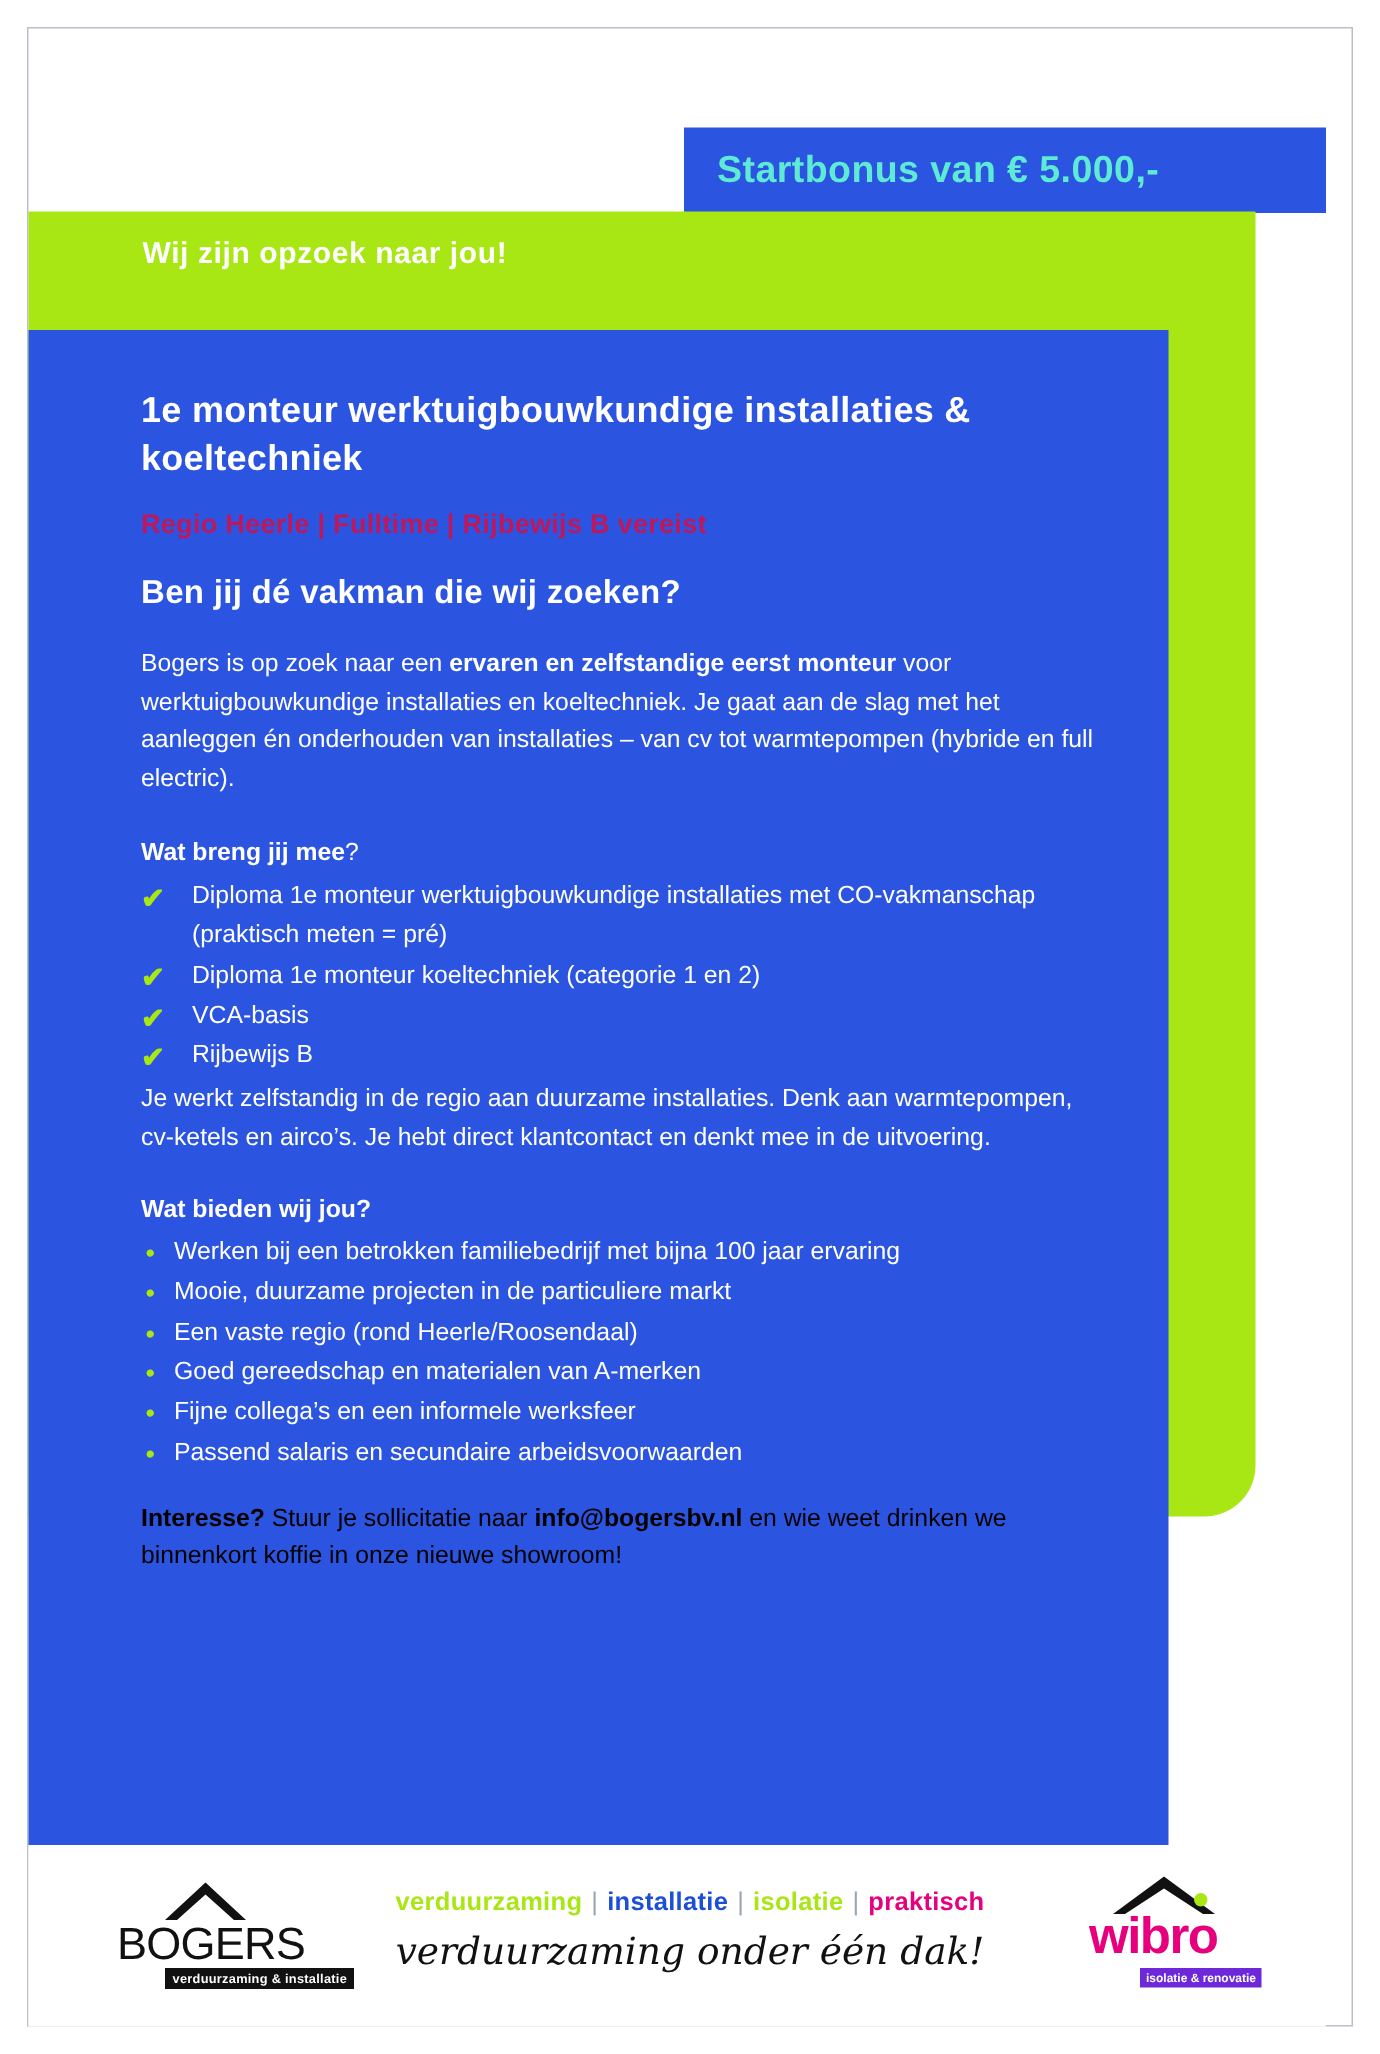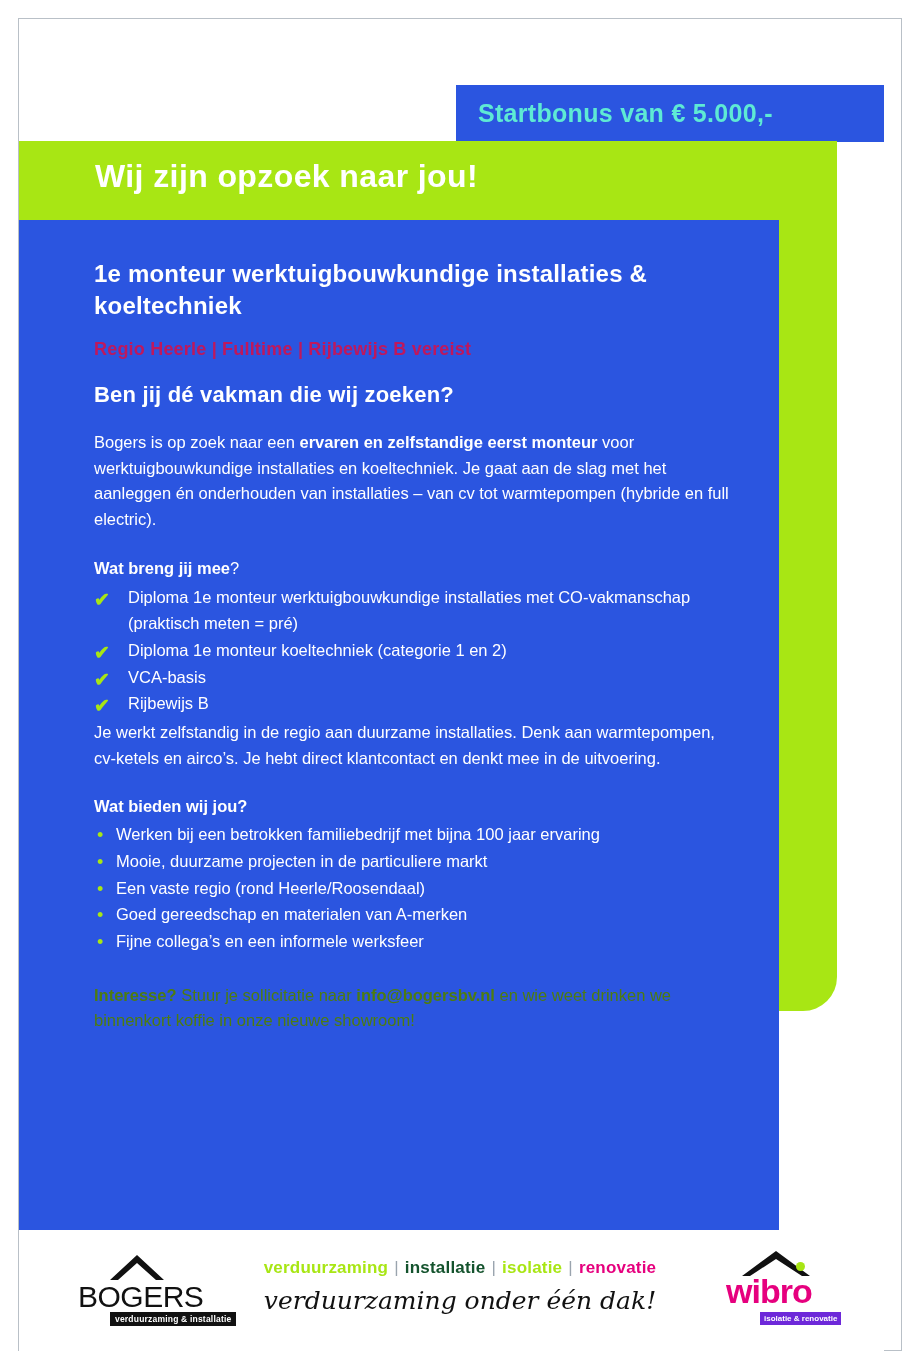--- a/index.html
+++ b/index.html
@@ -45,21 +45,21 @@
     left: 19px; top: 141px;
     width: 818px; height: 870px;
     background: #a8e614;
     border-bottom-right-radius: 34px;
   }
   .green-title {
     position: absolute;
     left: 95px; top: 158px;
     width: 700px;
     color: #ffffff;
-    font-size: 32px;
+    font-size: 20px;
     font-weight: bold;
     letter-spacing: 0.4px;
   }
 
   
   .blue-panel {
     position: absolute;
     left: 19px; top: 220px;
     width: 760px; height: 1010px;
     background: #2b55e0;
@@ -141,24 +141,24 @@
   }
   ul.bullets li::before {
     content: "•";
     position: absolute;
     left: 3px; top: 0;
     color: #a8e614;
     font-size: 18px;
   }
 
   .interesse {
-    margin-top: 28px;
+    margin-top: 18px;
     font-size: 16.5px;
     line-height: 1.55;
-    color: #4d7c0f;
+    color: #000000;
   }
   .interesse b { font-weight: bold; }
 
   
   .footer {
     position: absolute;
     left: 19px; top: 1231px;
     width: 865px; height: 120px;
     background: #ffffff;
   }
@@ -196,21 +196,21 @@
     position: absolute;
     left: 250px; top: 1258px;
     width: 420px;
     text-align: center;
     font-size: 17px;
     font-weight: bold;
     letter-spacing: 0.2px;
   }
   .tagline-row .w1 { color: #a8e614; }
   .tagline-row .sep { color: #9aa4ae; font-weight: normal; margin: 0 6px; }
-  .tagline-row .w2 { color: #14532d; }
+  .tagline-row .w2 { color: #1d4ed8; }
   .tagline-row .w3 { color: #a8e614; }
   .tagline-row .w4 { color: #e6007e; }
 
   .tagline-script {
     position: absolute;
     left: 250px; top: 1286px;
     width: 420px;
     text-align: center;
     font-size: 25px;
     font-style: italic;
@@ -307,40 +307,41 @@
 
     <div class="para">Je werkt zelfstandig in de regio aan duurzame installaties. Denk aan warmtepompen, cv-ketels en airco’s. Je hebt direct klantcontact en denkt mee in de uitvoering.</div>
 
     <div class="section-head">Wat bieden wij jou?</div>
     <ul class="bullets">
       <li>Werken bij een betrokken familiebedrijf met bijna 100 jaar ervaring</li>
       <li>Mooie, duurzame projecten in de particuliere markt</li>
       <li>Een vaste regio (rond Heerle/Roosendaal)</li>
       <li>Goed gereedschap en materialen van A-merken</li>
       <li>Fijne collega’s en een informele werksfeer</li>
+      <li>Passend salaris en secundaire arbeidsvoorwaarden</li>
     </ul>
 
     <div class="interesse">
       <b>Interesse?</b><span> Stuur je sollicitatie naar </span><b>info@bogersbv.nl</b><span> en wie weet drinken we binnenkort koffie in onze nieuwe showroom!</span>
     </div>
 
   </div>
 
   <div class="footer"></div>
 
   <div class="bogers-logo">
     <svg class="bogers-roof" viewBox="0 0 62 30">
       <path d="M4 28 L31 3 L58 28 L50 28 L31 11 L12 28 Z" fill="#111111"></path>
     </svg>
     <div class="bogers-word">BOGERS</div>
     <div class="bogers-sub">verduurzaming &amp; installatie</div>
   </div>
 
   <div class="tagline-row">
-    <span class="w1">verduurzaming</span><span class="sep">|</span><span class="w2">installatie</span><span class="sep">|</span><span class="w3">isolatie</span><span class="sep">|</span><span class="w4">renovatie</span>
+    <span class="w1">verduurzaming</span><span class="sep">|</span><span class="w2">installatie</span><span class="sep">|</span><span class="w3">isolatie</span><span class="sep">|</span><span class="w4">praktisch</span>
   </div>
 
   <div class="tagline-script">verduurzaming onder één dak!</div>
 
   <div class="wibro-logo">
     <svg class="wibro-roof" viewBox="0 0 76 30">
       <path d="M4 28 L38 3 L72 28 L64 28 L38 11 L12 28 Z" fill="#111111"></path>
     </svg>
     <div class="wibro-dot"></div>
     <div class="wibro-word">wibro</div>

